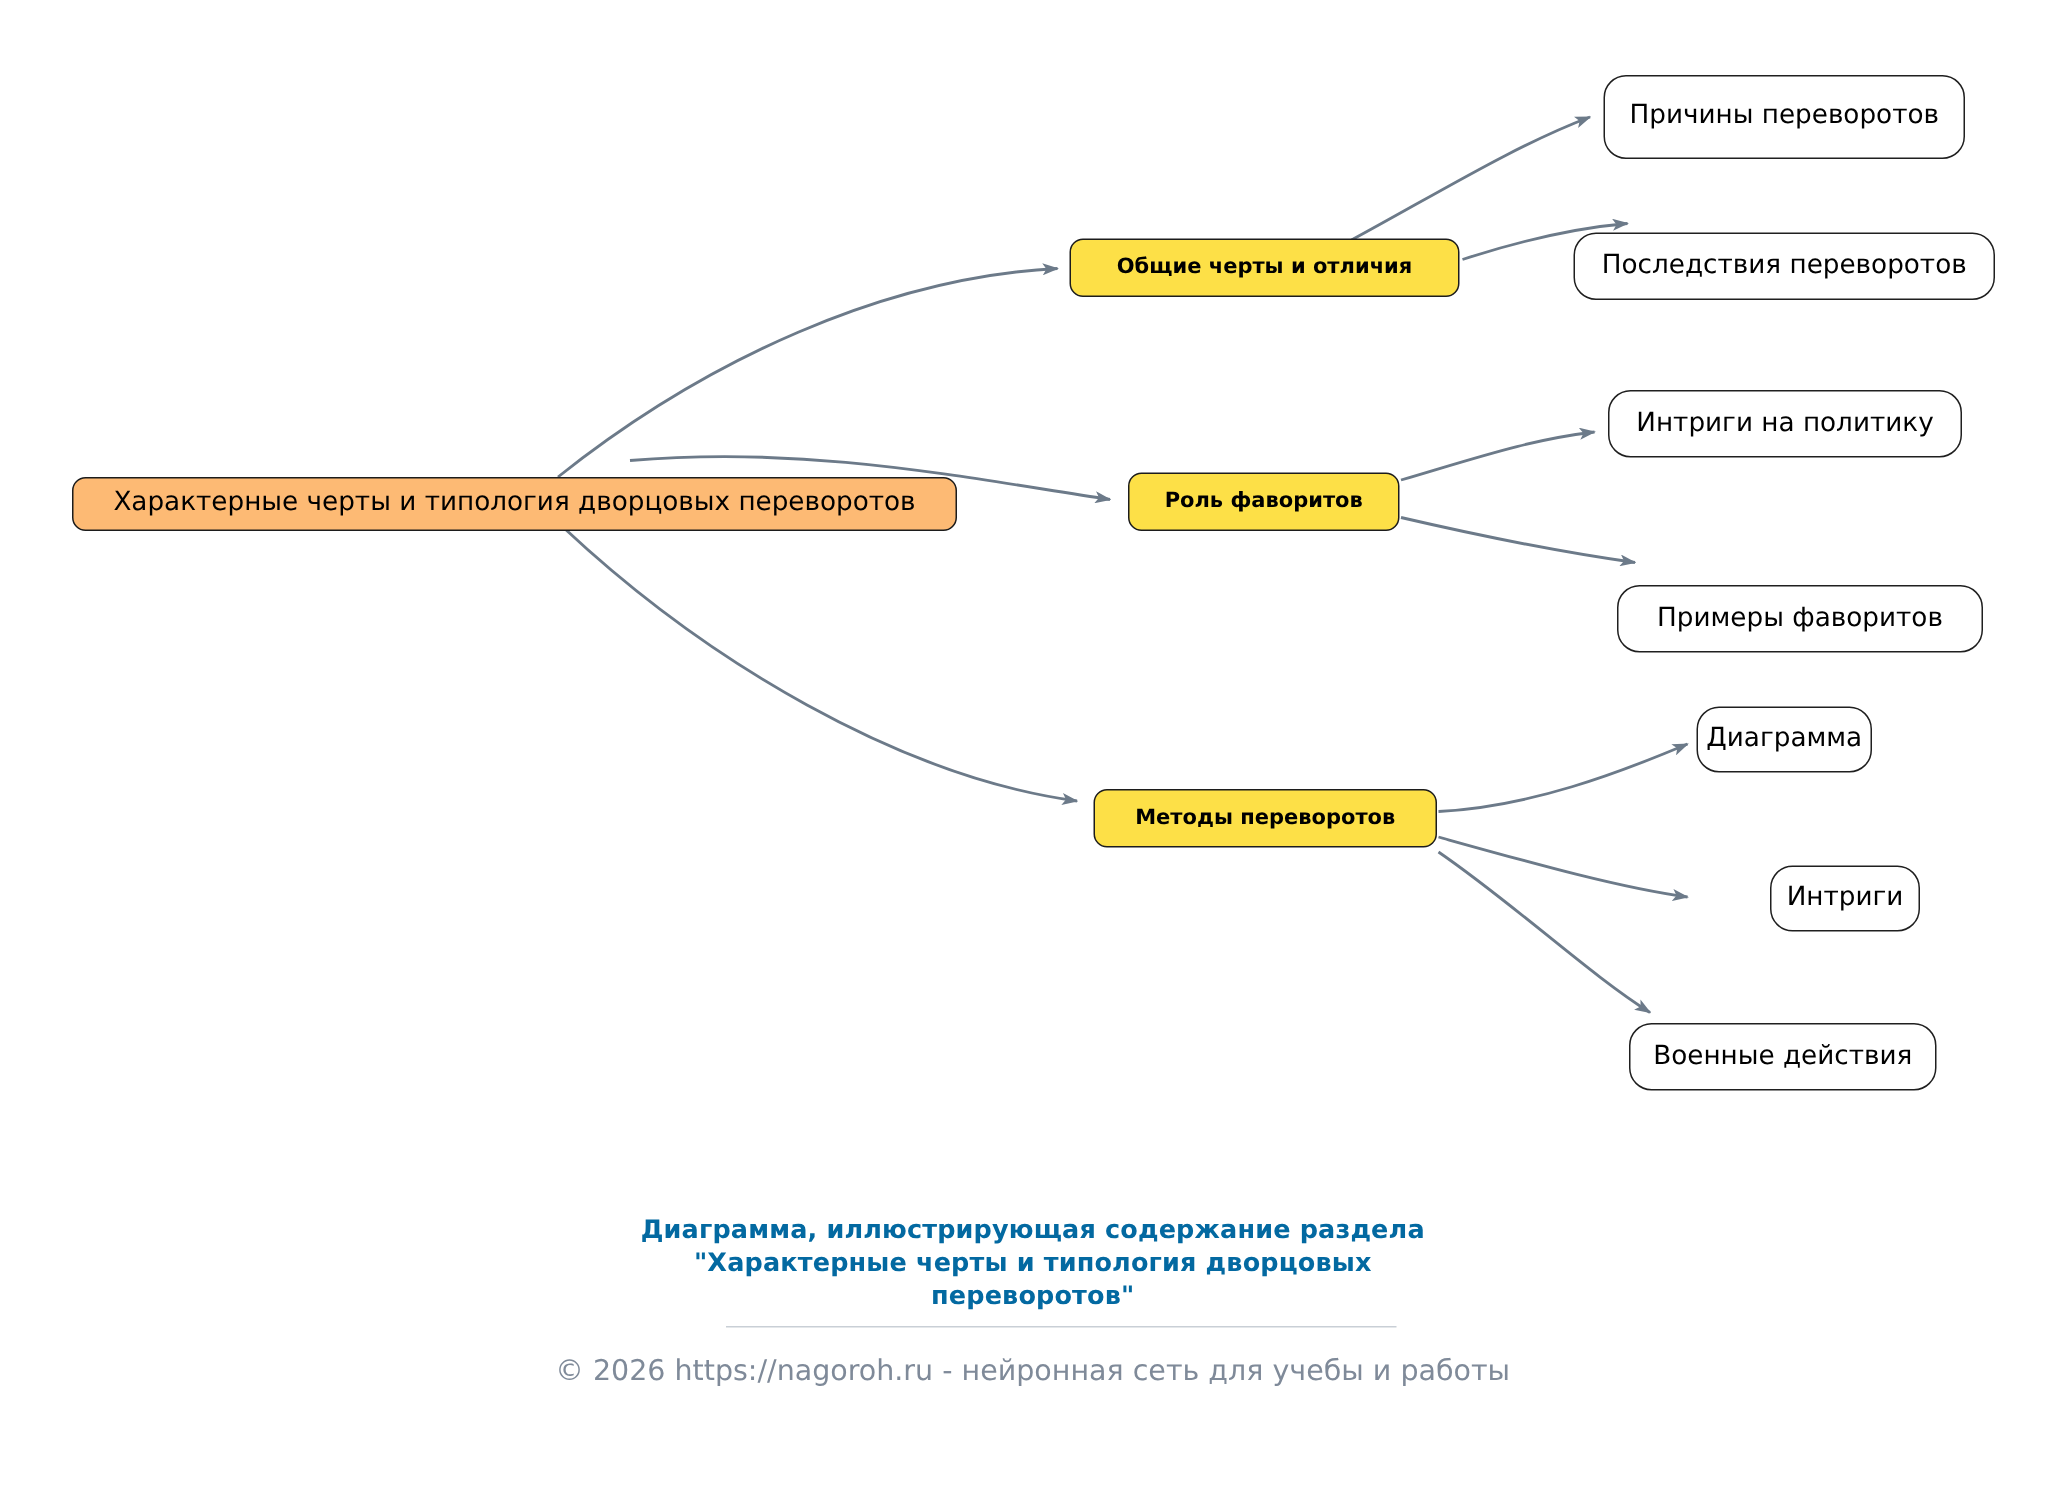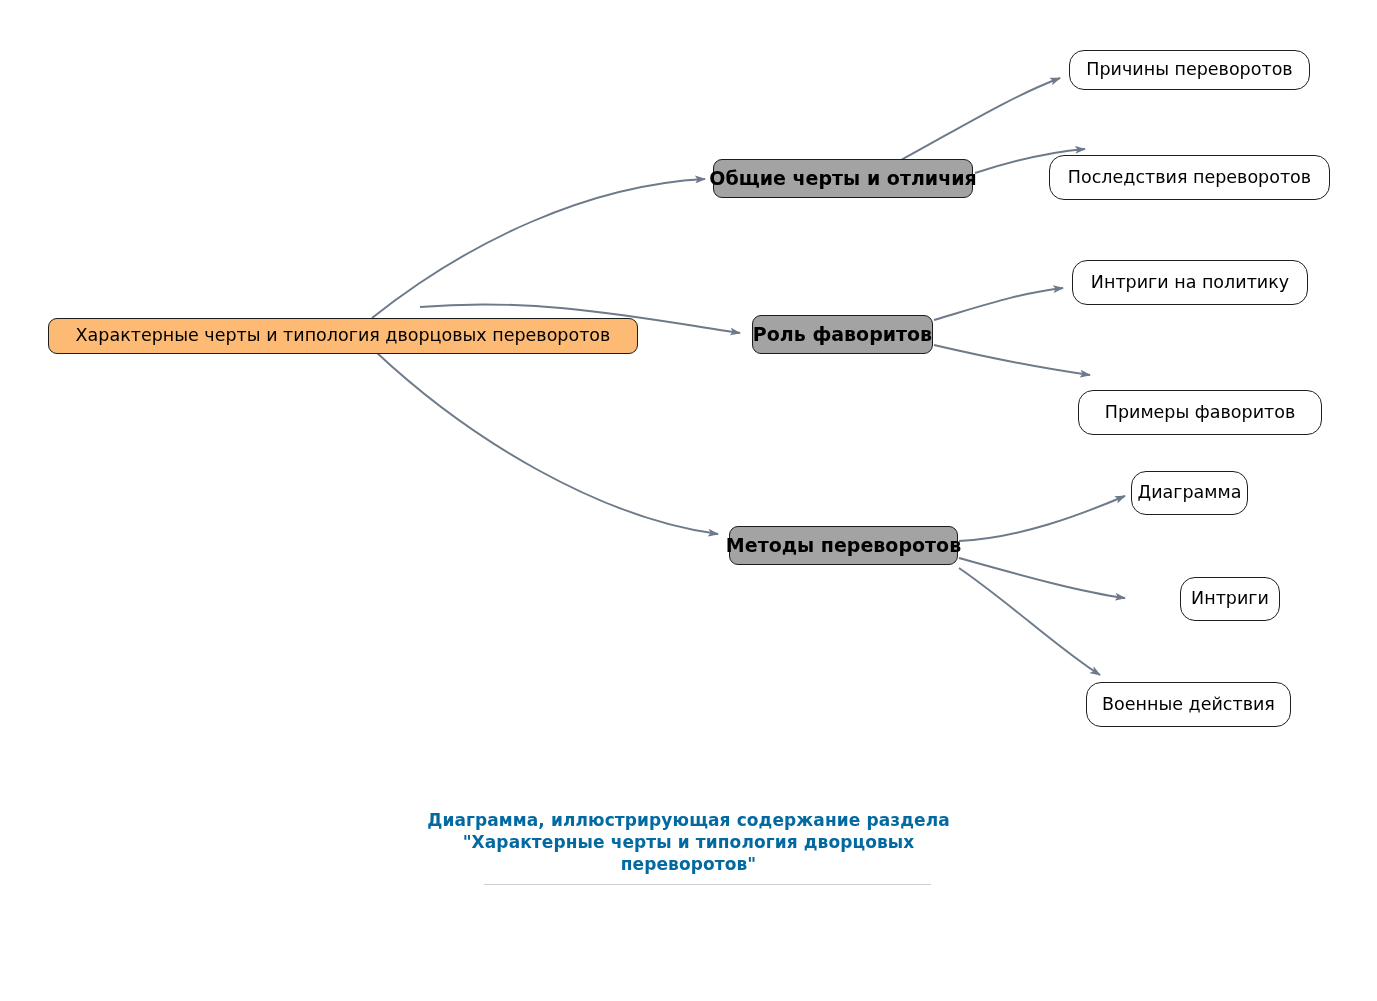--- a/index.html
+++ b/index.html
@@ -37,25 +37,25 @@
   .node-root {
     background: #fdba74;
     border: 1.6px solid #1c1c1c;
     border-radius: 9px;
     color: #000000;
     font-size: 17.5px;
     font-weight: 400;
     padding: 0 14px;
   }
   .node-branch {
-    background: #a3a3a3;
+    background: #fde047;
     border: 1.6px solid #1c1c1c;
     border-radius: 9px;
     color: #000000;
-    font-size: 19px;
+    font-size: 14px;
     font-weight: 700;
     padding: 0 14px;
   }
   .node-leaf {
     background: #ffffff;
     border: 1.7px solid #1f1f1f;
     border-radius: 15px;
     color: #000000;
     font-size: 17.5px;
     font-weight: 400;
@@ -128,21 +128,21 @@
   </div>
 
   <div class="node node-branch" style="left:752px; top:315px; width:181px; height:39px;">
     <span>Роль фаворитов</span>
   </div>
 
   <div class="node node-branch" style="left:729px; top:526px; width:229px; height:39px;">
     <span>Методы переворотов</span>
   </div>
 
-  <div class="node node-leaf" style="left:1069px; top:50px; width:241px; height:40px;border-radius:15px;">
+  <div class="node node-leaf" style="left:1069px; top:50px; width:241px; height:56px;border-radius:15px;">
     <span>Причины переворотов</span>
   </div>
 
   <div class="node node-leaf" style="left:1049px; top:155px; width:281px; height:45px;">
     <span>Последствия переворотов</span>
   </div>
 
   <div class="node node-leaf" style="left:1072px; top:260px; width:236px; height:45px;">
     <span>Интриги на политику</span>
   </div>
@@ -164,14 +164,15 @@
   </div>
 
   <div class="footer footer-caption">
     <div>Диаграмма, иллюстрирующая содержание раздела</div>
     <div>"Характерные черты и типология дворцовых</div>
     <div>переворотов"</div>
   </div>
 
   <div class="footer-rule"></div>
 
+  <div class="footer footer-copy">© 2026 https://nagoroh.ru - нейронная сеть для учебы и работы</div>
 
 </div>
 
 </body></html>

